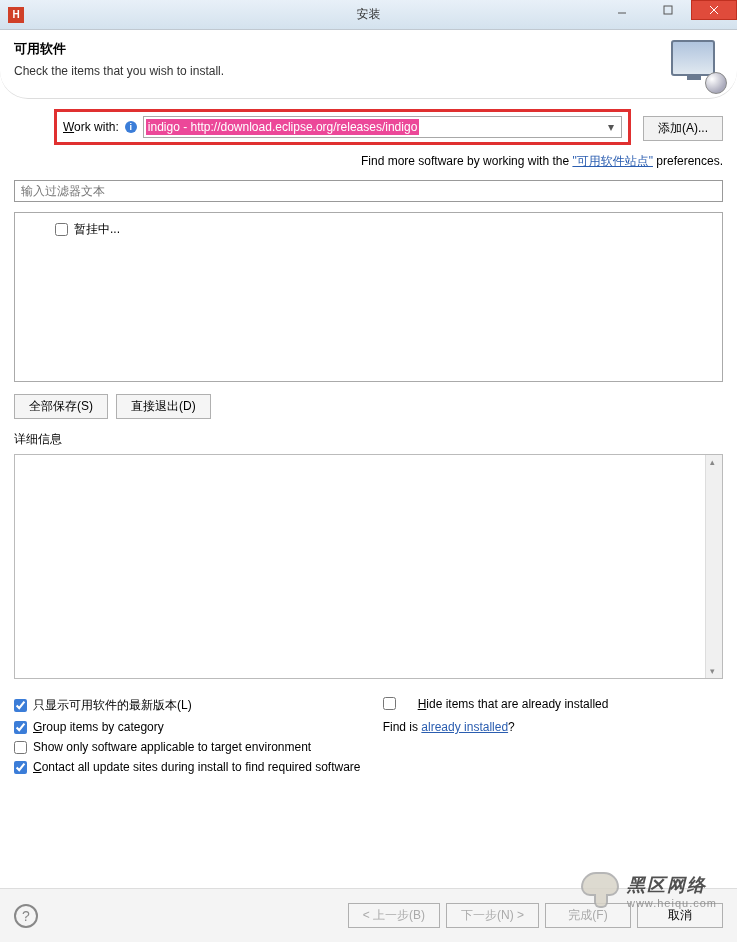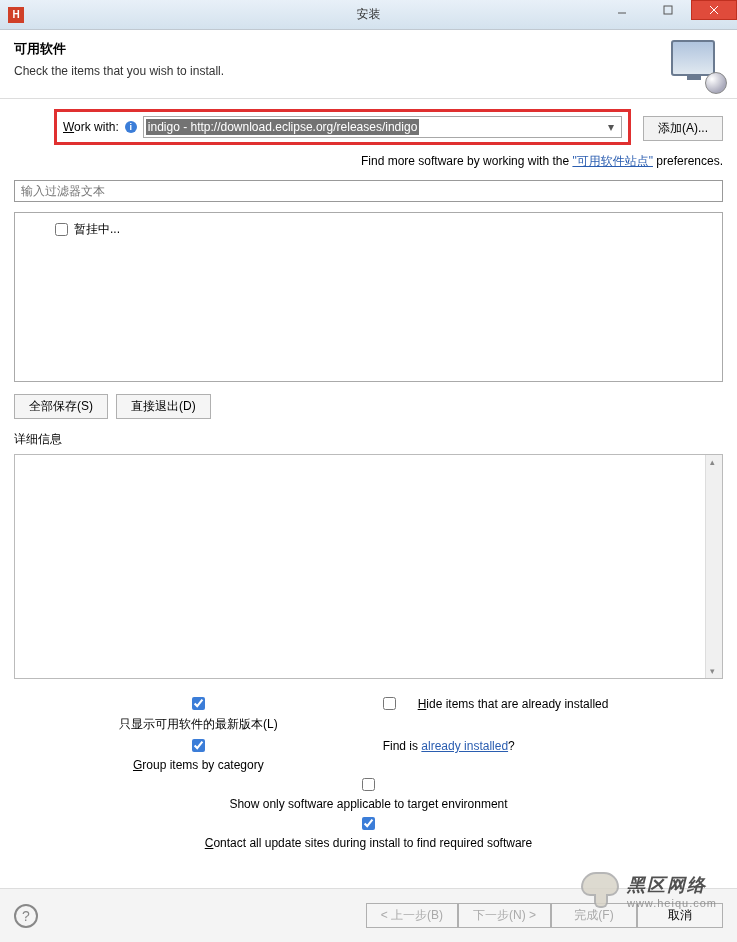--- a/index.html
+++ b/index.html
@@ -7,36 +7,36 @@
 
 .titlebar { height: 30px; background: linear-gradient(to bottom, #e8f0f8, #d4e2ee); display: flex; align-items: center; border-bottom: 1px solid #c0c8d0; position: relative; }
 .titlebar .app-icon { width: 16px; height: 16px; background: #d04028; margin: 0 8px; display: flex; align-items: center; justify-content: center; color: #fff; font-weight: bold; font-size: 10px; }
 .titlebar .title { position: absolute; left: 50%; transform: translateX(-50%); font-size: 12px; color: #333; }
 .titlebar .win-controls { margin-left: auto; display: flex; height: 100%; }
 .titlebar .win-btn { width: 46px; height: 20px; display: flex; align-items: center; justify-content: center; cursor: pointer; margin-top:0; }
 .titlebar .win-btn.close { background: #e04b3b; border: 1px solid #c03020; height: 20px; margin-top: 0; }
 .titlebar .win-btn.close svg { stroke: #fff; }
 .titlebar .win-btn svg { stroke: #555; stroke-width: 1; }
 
-.header-section { padding: 10px 14px; display: flex; align-items: flex-start; justify-content: space-between; border-bottom: 1px solid #ddd; background: #fff; }
+.header-section { padding: 10px 14px; display: flex; align-items: flex-start; justify-content: space-between; border-bottom: 1px solid #ddd; background: #fff; border-radius: 28px; }
 .header-text .h-title { font-weight: bold; font-size: 13px; margin-bottom: 6px; }
 .header-text .h-sub { font-size: 12px; color: #333; }
 .header-icon { width: 52px; height: 48px; position: relative; }
 .monitor { width: 44px; height: 36px; border: 2px solid #6a7a90; border-radius: 3px; background: linear-gradient(to bottom, #b0c4de, #e0e8f0); position: relative; }
 .monitor::after { content:""; position:absolute; bottom:-6px; left:14px; width:14px; height:4px; background:#6a7a90; }
 .disc { position:absolute; right:-4px; bottom:-6px; width:22px; height:22px; border-radius:50%; background: radial-gradient(circle at 30% 30%, #fff, #aab 70%); border:1px solid #888; }
 
 .content { padding: 10px 14px 0 14px; }
 
 .highlight-row { border: 3px solid #e03030; padding: 4px 6px; display: flex; align-items: center; gap: 6px; margin-bottom: 2px; }
 .wl-label { font-size: 12px; white-space: nowrap; }
 .wl-label u { text-decoration: underline; }
 .info-icon { width: 12px; height: 12px; border-radius: 50%; background: #3b7dd8; color: #fff; font-size: 9px; display: flex; align-items: center; justify-content: center; font-weight: bold; }
 .combo { flex: 1; height: 22px; border: 1px solid #a8a8a8; background: #fff; display: flex; align-items: center; padding: 0 2px; }
-.combo .sel { background: #737373; color: #fff; padding: 1px 2px; font-size: 12px; }
+.combo .sel { background: #ec4899; color: #fff; padding: 1px 2px; font-size: 12px; }
 .combo .dd { margin-left: auto; width: 16px; text-align: center; color: #555; cursor: pointer; }
 
 .add-btn { height: 25px; padding: 0 14px; background: #f2f2f2; border: 1px solid #b0b0b0; cursor: pointer; margin-left: 12px; }
 .workwith-row { display: flex; align-items: center; padding-left: 40px; }
 
 .hint-row { text-align: right; font-size: 12px; margin: 6px 0 10px; }
 .hint-row a { color: #2a5db0; text-decoration: underline; }
 
 .filter-input { width: 100%; height: 22px; border: 1px solid #999; padding: 2px 6px; color: #888; font-size: 12px; }
 
@@ -53,31 +53,31 @@
 .btn { height: 25px; padding: 0 14px; background: #f5f5f5; border: 1px solid #b0b0b0; cursor: pointer; font-size: 12px; }
 
 .details-label { font-size: 12px; margin-bottom: 6px; }
 .details-box { height: 225px; border: 1px solid #bbb; background: #fff; position: relative; }
 .details-box .sb { position: absolute; right: 0; top: 0; bottom: 0; width: 17px; background: #f0f0f0; border-left: 1px solid #ddd; }
 .details-box .sb::before { content:"▴"; position:absolute; top:2px; left:4px; font-size:9px; color:#888; }
 .details-box .sb::after { content:"▾"; position:absolute; bottom:2px; left:4px; font-size:9px; color:#888; }
 
 .options { margin-top: 18px; }
 .opt-row { display: flex; margin: 6px 0; }
-.opt-left { width: 52%; display: flex; align-items: center; gap: 6px; flex-direction: column; }
+.opt-left { width: 52%; display: flex; align-items: center; gap: 6px; }
 .opt-right { display: flex; align-items: flex-start; gap: 22px; }
 .opt-row input[type=checkbox] { width: 13px; height: 13px; accent-color: #3b7dd8; }
 .opt-row label { font-size: 12px; }
 .opt-row label u { text-decoration: underline; }
 .opt-row a { color: #2a5db0; text-decoration: underline; }
 
 .footer { position: absolute; bottom: 0; left: 0; right: 0; height: 54px; border-top: 1px solid #ddd; background: #f4f4f4; display: flex; align-items: center; padding: 0 14px; }
 .help-icon { width: 24px; height: 24px; border: 2px solid #888; border-radius: 50%; display: flex; align-items: center; justify-content: center; color: #888; font-size: 14px; cursor: pointer; }
 .footer .spacer { flex: 1; }
-.footer .nav-btns { display: flex; }
+.footer .nav-btns { display: flex; gap: 6px; }
 .footer .nav-btns .btn { min-width: 86px; }
 .footer .btn.disabled { color: #aaa; }
 
 .watermark { position: absolute; right: 20px; bottom: 32px; display: flex; align-items: center; gap: 6px; opacity: 0.85; pointer-events: none; }
 .watermark .mush { width: 40px; height: 38px; }
 .watermark .mush .cap { width: 38px; height: 24px; background: #d8d4c8; border-radius: 20px 20px 12px 12px; border: 2px solid #aaa; }
 .watermark .mush .stem { width: 14px; height: 14px; background: #d8d4c8; border: 2px solid #aaa; border-top: none; margin: -2px auto 0; border-radius: 0 0 6px 6px; }
 .watermark .wm-text { font-size: 18px; font-weight: bold; font-style: italic; color: #333; letter-spacing: 2px; }
 .watermark .wm-url { font-size: 11px; color: #888; letter-spacing: 1px; }
 </style>

